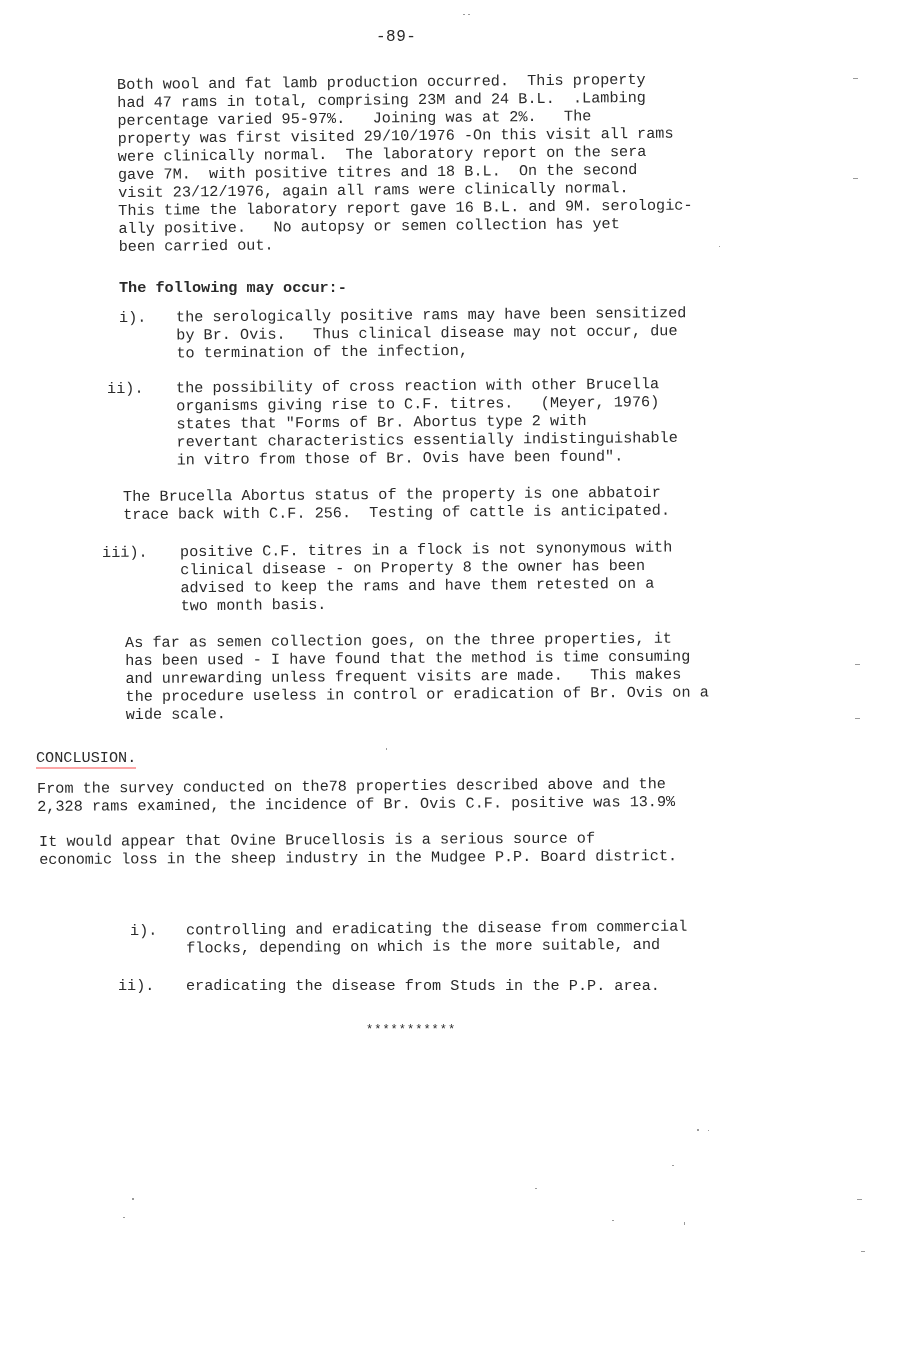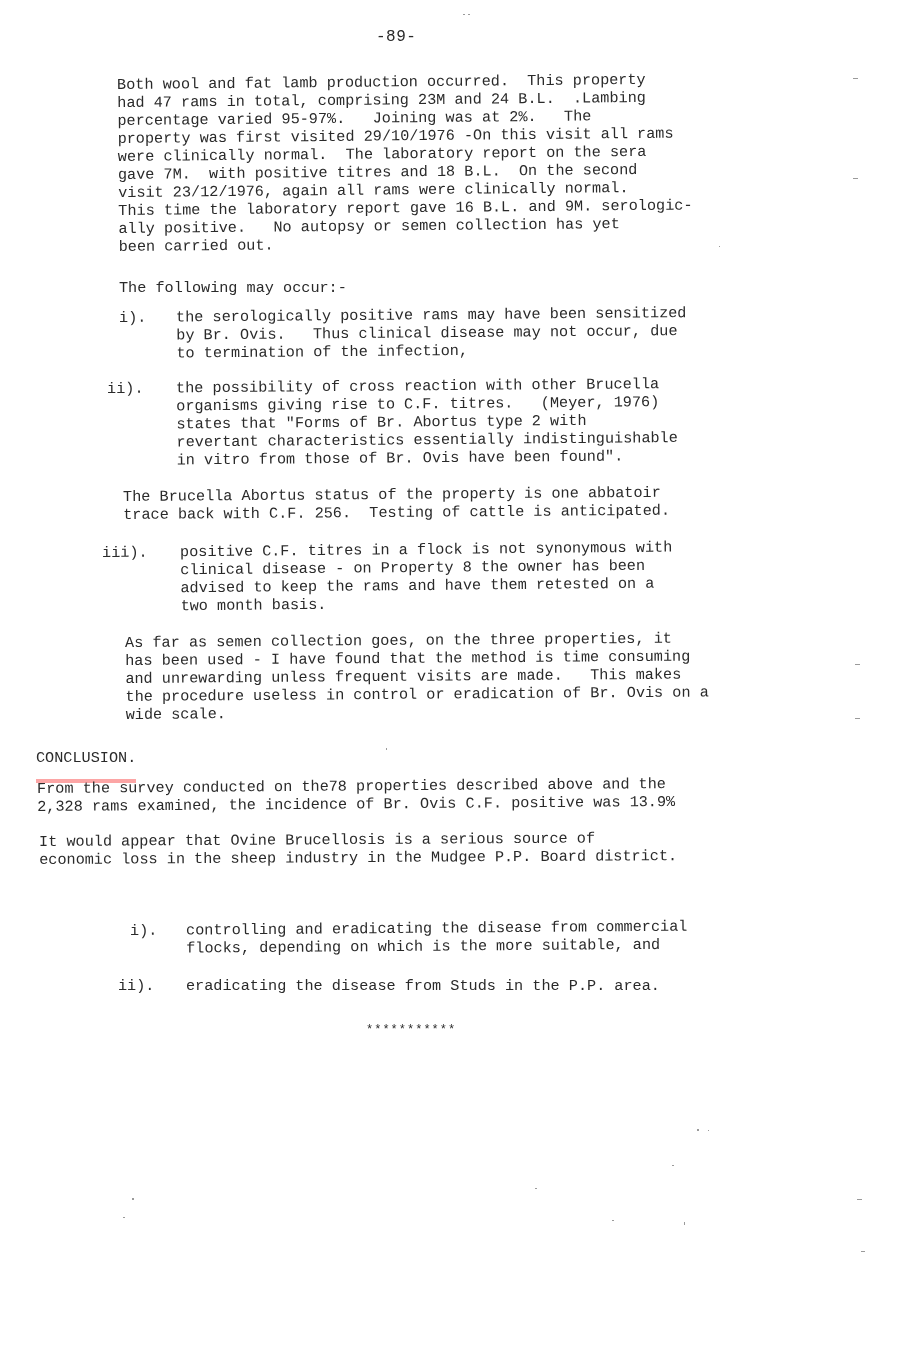--- a/index.html
+++ b/index.html
@@ -27,40 +27,40 @@
       left: 376px;
       top: 28px;
       font-size: 16px;
       letter-spacing: 0.5px;
     }
     .block {
       position: absolute;
       white-space: pre;
     }
     .para-1 { left: 117px; top: 76px; transform: rotate(-0.55deg); transform-origin: left top; }
-    .intro   { left: 119px; top: 279px; }
+    .intro   { left: 119px; top: 279px; font-weight: bold; }
     .item    { position: absolute; white-space: pre; }
     .item .marker { position: absolute; left: 0; top: 0; }
     .item .body { position: absolute; top: 0; white-space: pre; }
 
     .item-i   { left: 119px; top: 309px; transform: rotate(-0.5deg); transform-origin: left top; }
     .item-i .body { left: 57px; }
     .item-ii  { left: 107px; top: 380px; transform: rotate(-0.5deg); transform-origin: left top; }
     .item-ii .body { left: 69px; }
     .brucella { left: 123px; top: 488px; transform: rotate(-0.45deg); transform-origin: left top; }
     .item-iii { left: 102px; top: 544px; transform: rotate(-0.55deg); transform-origin: left top; }
     .item-iii .body { left: 78px; }
     .semen    { left: 125px; top: 634px; transform: rotate(-0.45deg); transform-origin: left top; }
 
     .heading {
       position: absolute;
       left: 36px;
       top: 750px;
-      border-bottom: 4px solid #fca5a5;
-      padding-bottom: 12px;
+      border-bottom: 2px solid #fca5a5;
+      padding-bottom: 0px;
       line-height: 17px;
     }
     .concl-1 { left: 37px; top: 780px; transform: rotate(-0.45deg); transform-origin: left top; }
     .concl-2 { left: 39px; top: 833px; transform: rotate(-0.35deg); transform-origin: left top; }
     .concl-3 { left: 39px; top: 891px; }
     .aim-i   { left: 130px; top: 922px; transform: rotate(-0.45deg); transform-origin: left top; }
     .aim-i .body { left: 56px; }
     .aim-ii  { left: 118px; top: 977px; }
     .aim-ii .body { left: 68px; }
     .stars {

